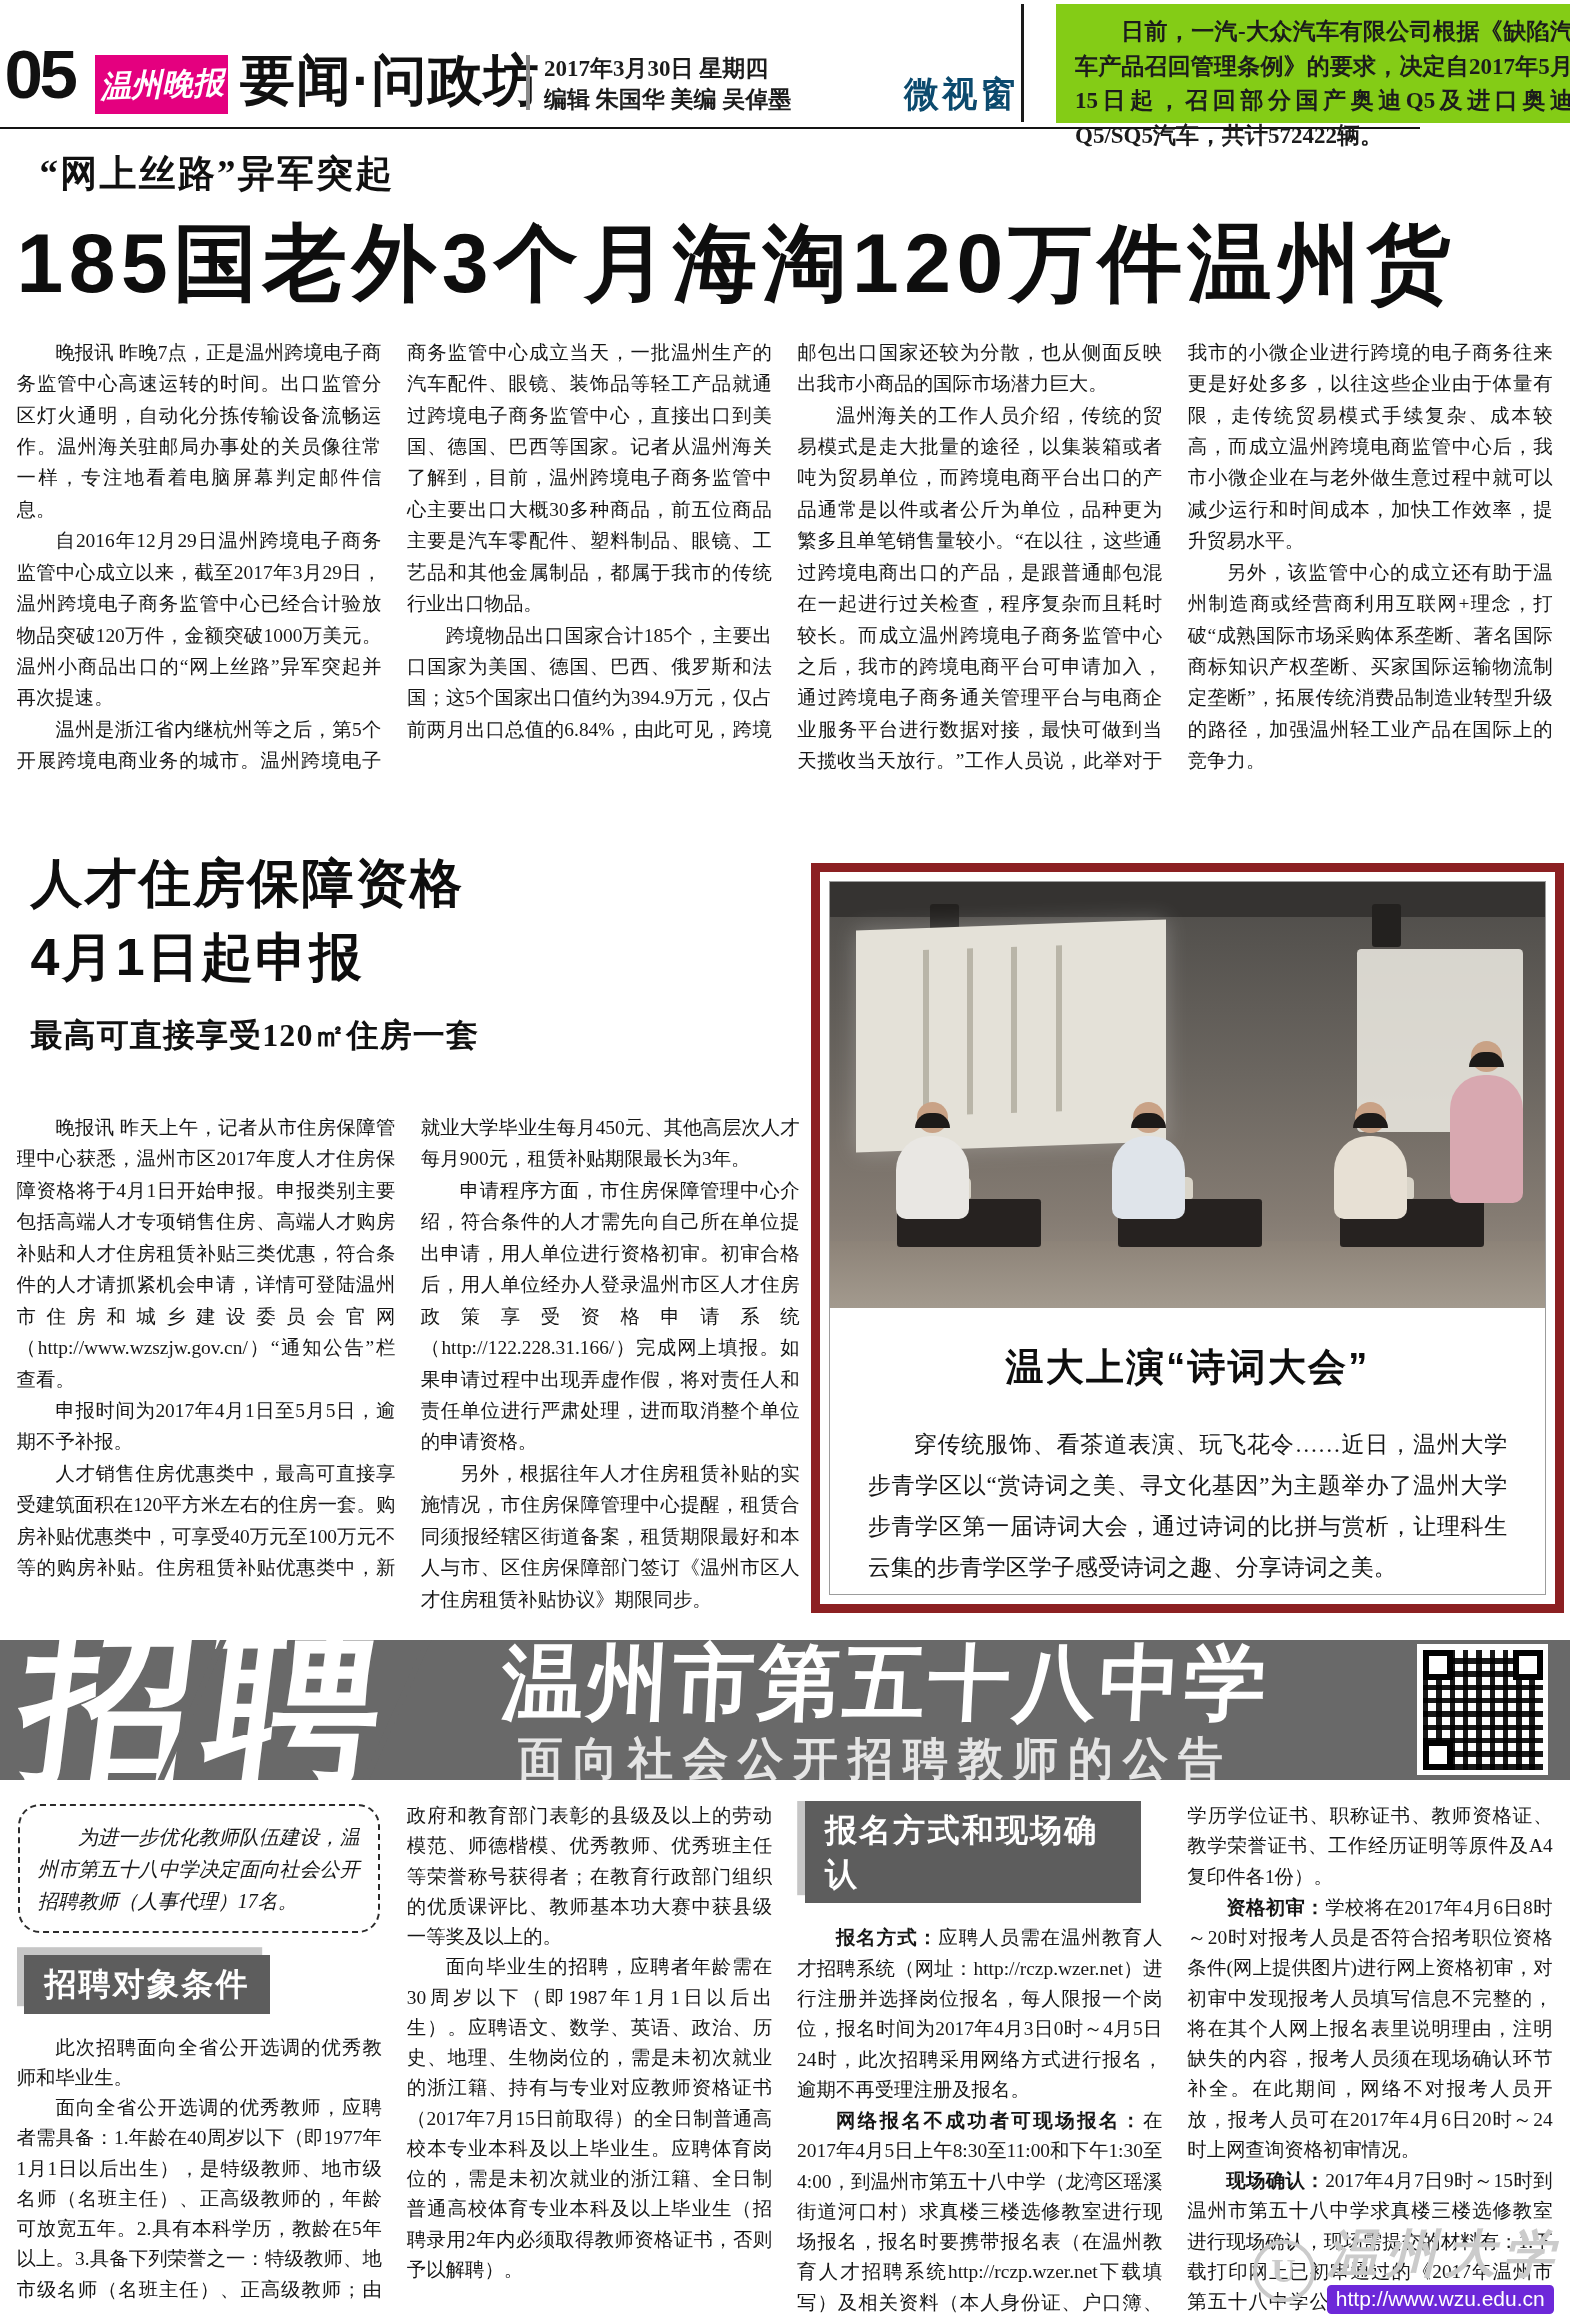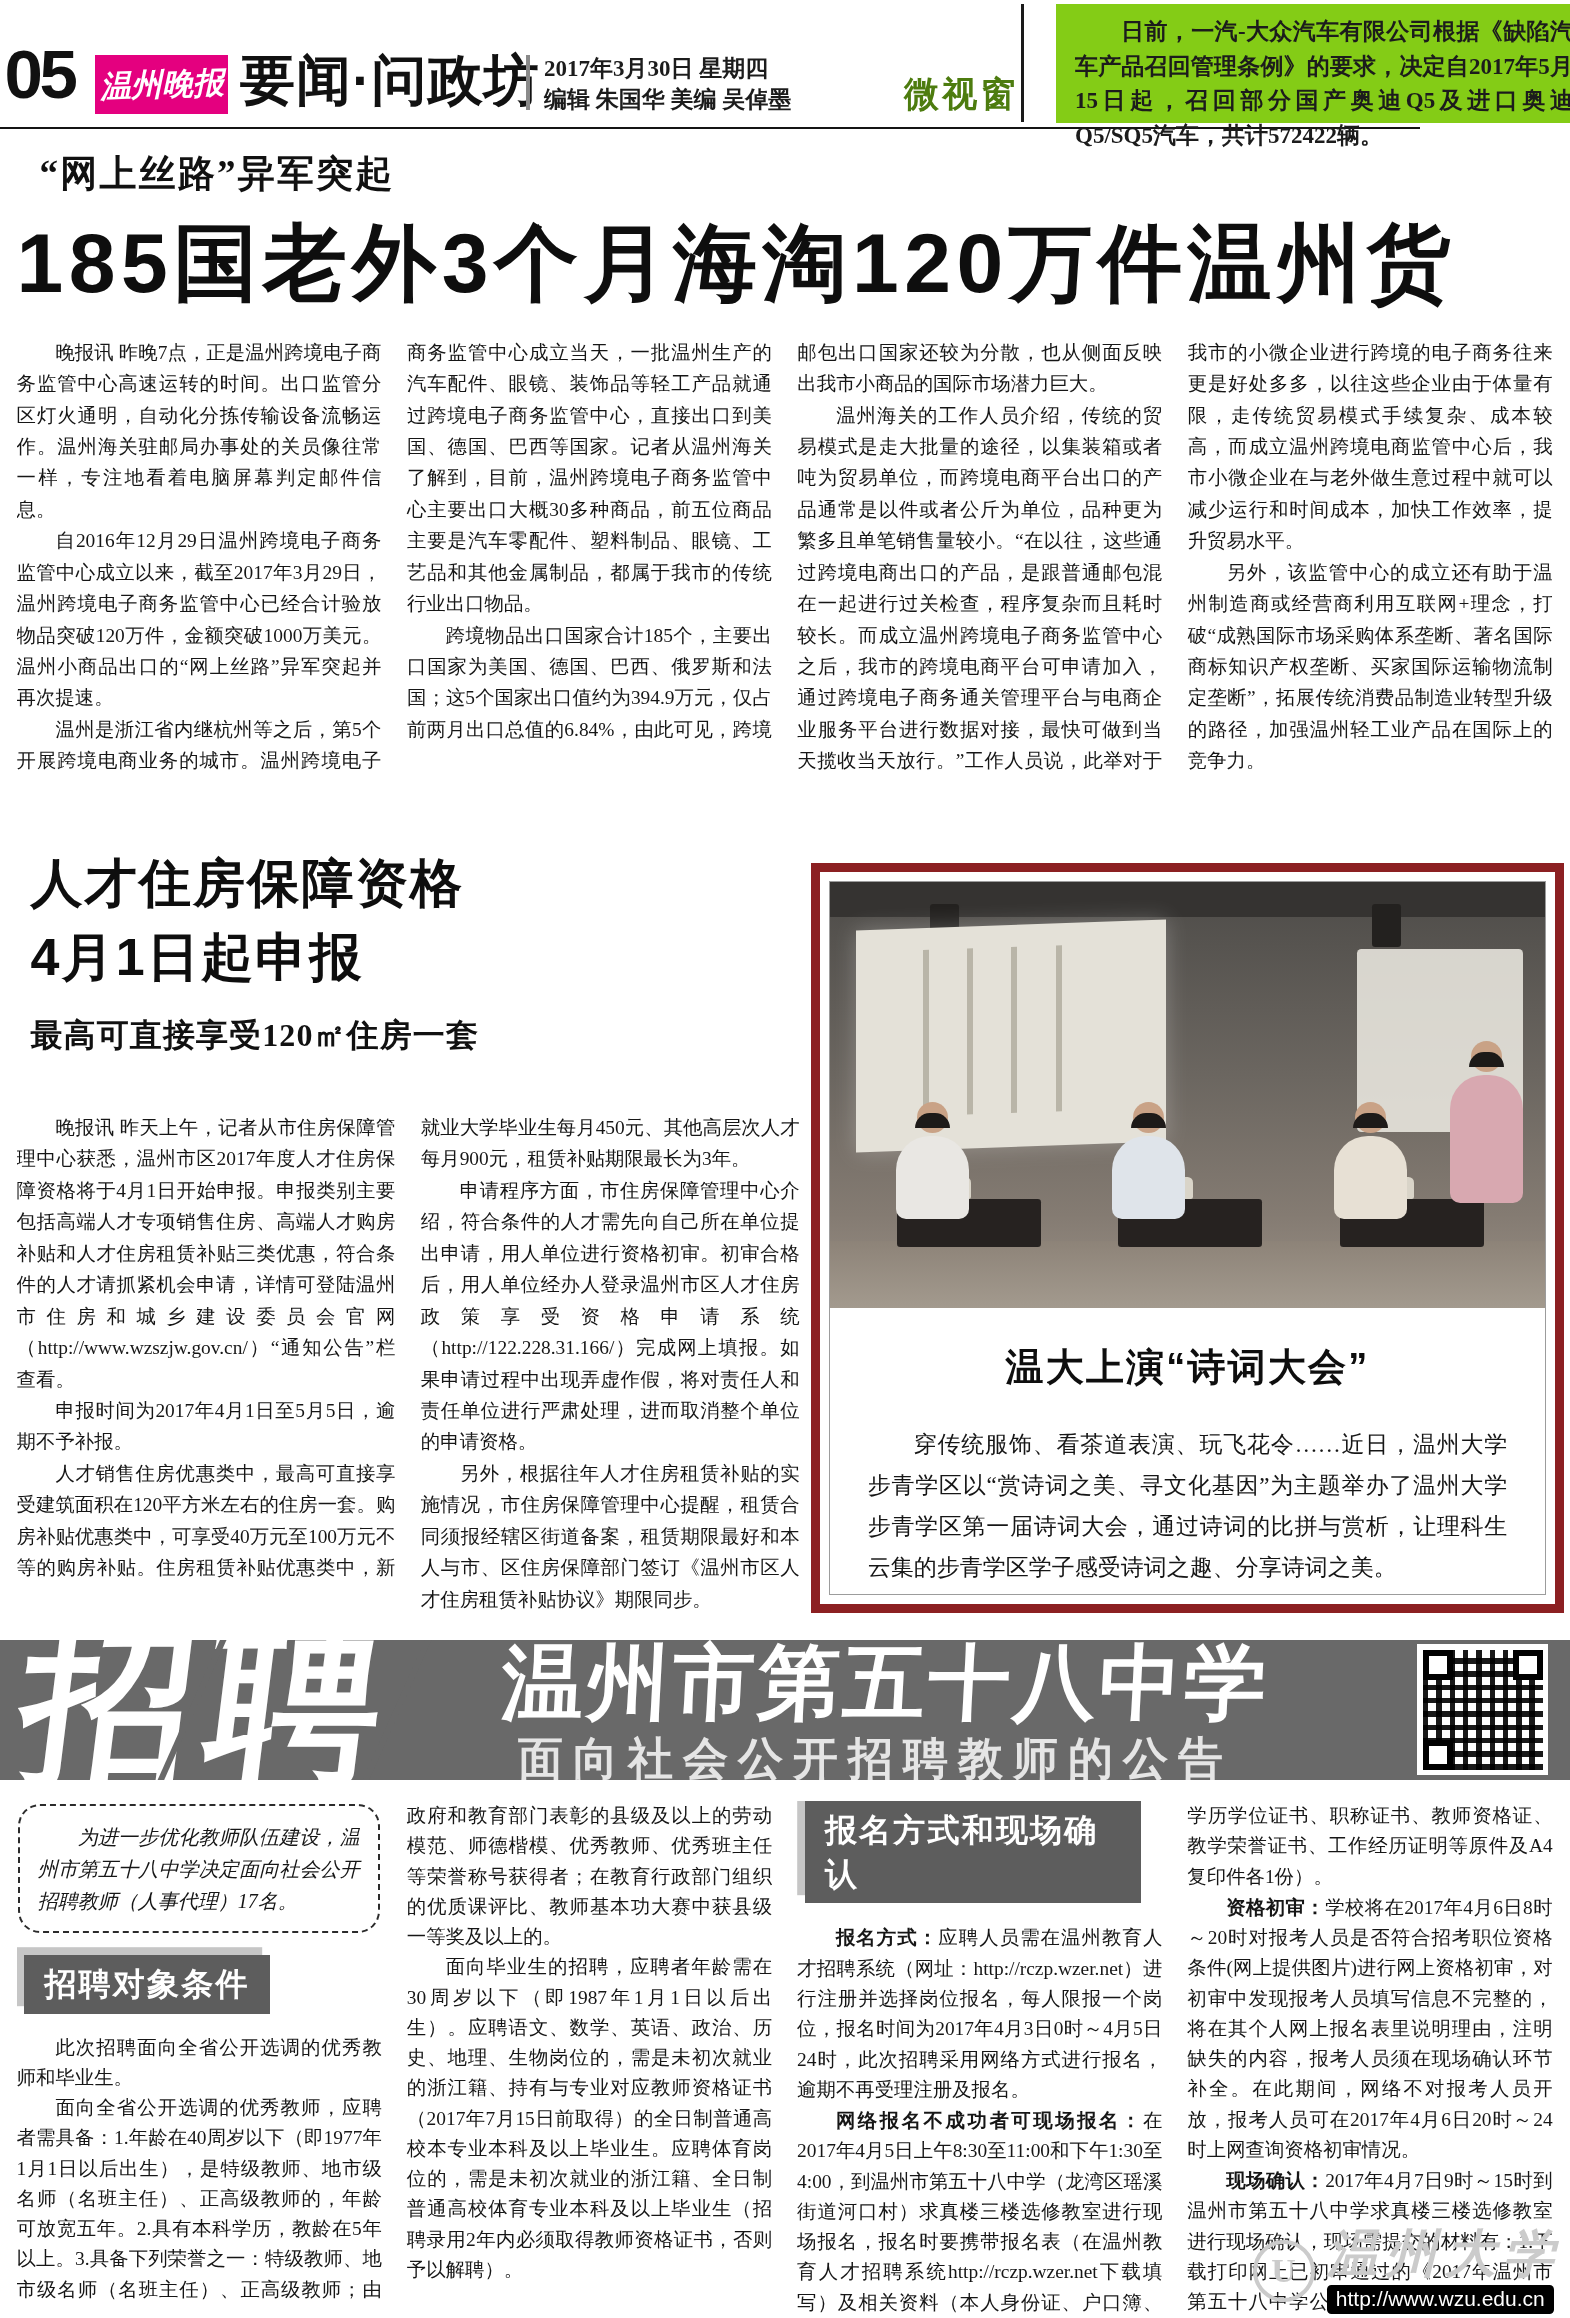--- a/index.html
+++ b/index.html
@@ -9,21 +9,21 @@
   .sans { font-family:"Liberation Sans", sans-serif; }
 
   
   #masthead { position:absolute; top:0; left:0; width:1420px; height:129px; background:#fff; border-bottom:2.2px solid #141414; }
   .page-num { position:absolute; left:4.4px; top:40px; font-family:"Liberation Sans",sans-serif; font-weight:900; font-size:69px; line-height:1; letter-spacing:-3.3px; color:#111; }
   .logo-box { position:absolute; left:95px; top:55px; width:133px; height:59px; background:#e4007f; display:flex; align-items:center; justify-content:center; }
   .logo-box span { color:#fff; font-style:italic; font-weight:bold; font-size:31px; transform:rotate(-2deg); white-space:nowrap; }
   .section-title { position:absolute; left:240px; top:50px; font-weight:900; font-size:55px; line-height:1.1; letter-spacing:1.1px; color:#111; }
   .date-vline { position:absolute; left:526px; top:55px; width:3.9px; height:55px; background:#8a8a8a; }
   .date-block { position:absolute; left:544px; top:53px; font-weight:bold; font-size:23px; line-height:1.35; color:#1c1c1c; }
-  .column-label { position:absolute; left:904px; top:71px; font-weight:bold; font-size:35px; letter-spacing:3.3px; color:#4d7c0f; }
+  .column-label { position:absolute; left:904px; top:71px; font-weight:bold; font-size:35px; letter-spacing:3.3px; color:#0c4a6e; }
   .brief-vline { position:absolute; left:1021px; top:4.4px; width:3.3px; height:118px; background:#1a1a1a; }
   .brief-box { position:absolute; left:1056px; top:4.4px; width:538px; height:119px; background:#84cc16; padding:11px 21px 5.5px 19px; }
   .brief-box p { font-weight:bold; font-size:23px; line-height:1.5; text-align:justify; text-indent:2em; color:#1c1c1c; }
 
   
   #lead-story { position:absolute; top:149px; left:16.6px; width:1536px; }
   .kicker { font-weight:bold; font-size:37px; letter-spacing:2.2px; margin-left:23px; color:#111; }
   .lead-headline { margin-top:16.6px; font-family:"Liberation Sans",sans-serif; font-weight:900; font-size:84px; line-height:1.12; letter-spacing:5.5px; white-space:nowrap; color:#0e0e0e; }
   .cols4 { margin-top:27px; height:444px; column-count:4; column-gap:25.5px; column-fill:auto; overflow:hidden; }
   .cols2 { height:516px; column-count:2; column-gap:25.5px; column-fill:auto; overflow:hidden; }
@@ -75,21 +75,21 @@
   .intro-box { border:2.8px dashed #2b2b2b; border-radius:22px; padding:14.4px 18px; margin:3.3px 2.2px 22px 1.1px; font-style:italic; font-size:20px; line-height:1.6; text-align:justify; text-indent:2em; break-inside:avoid; }
   .ad-heading { display:block; width:max-content; max-width:92%; background:#5d5d5d; color:#fff; font-family:"Liberation Sans",sans-serif; font-weight:900; font-size:32px; letter-spacing:2.2px; padding:7.8px 20px 6.7px; margin:15.5px 0 19px 7.8px; box-shadow:-7.8px -7.8px 0 0 #c6c6c6; break-inside:avoid; }
   #ad-body .para { font-size:19.4px; line-height:1.56; }
   #ad-body .para strong { font-family:"Liberation Sans",sans-serif; font-weight:bold; }
 
   
   #watermark { position:absolute; right:9px; bottom:5.5px; display:flex; align-items:center; gap:12.2px; color:#cbcbcb; pointer-events:none; }
   .wm-logo { width:62px; height:62px; border:4.4px solid #cbcbcb; border-radius:50%; display:flex; align-items:center; justify-content:center; font-family:"Liberation Serif",serif; font-size:34px; font-weight:bold; color:#cbcbcb; }
   .wm-right { display:flex; flex-direction:column; align-items:flex-start; }
   .wm-name { font-weight:bold; font-size:51px; letter-spacing:7.8px; line-height:1; font-style:italic; }
-  .wm-url { margin-top:5.5px; background:#000000; color:#fff; font-family:"Liberation Sans",sans-serif; font-size:21px; padding:2.2px 9px; border-radius:4.4px; }
+  .wm-url { margin-top:5.5px; background:#6d28d9; color:#fff; font-family:"Liberation Sans",sans-serif; font-size:21px; padding:2.2px 9px; border-radius:4.4px; }
 </style>
 </head>
 <body>
 
 <div id="masthead">
   <div class="page-num">05</div>
   <div class="logo-box">
     <span>温州晚报</span>
   </div>
   <div class="section-title sans">要闻·问政坊</div>

